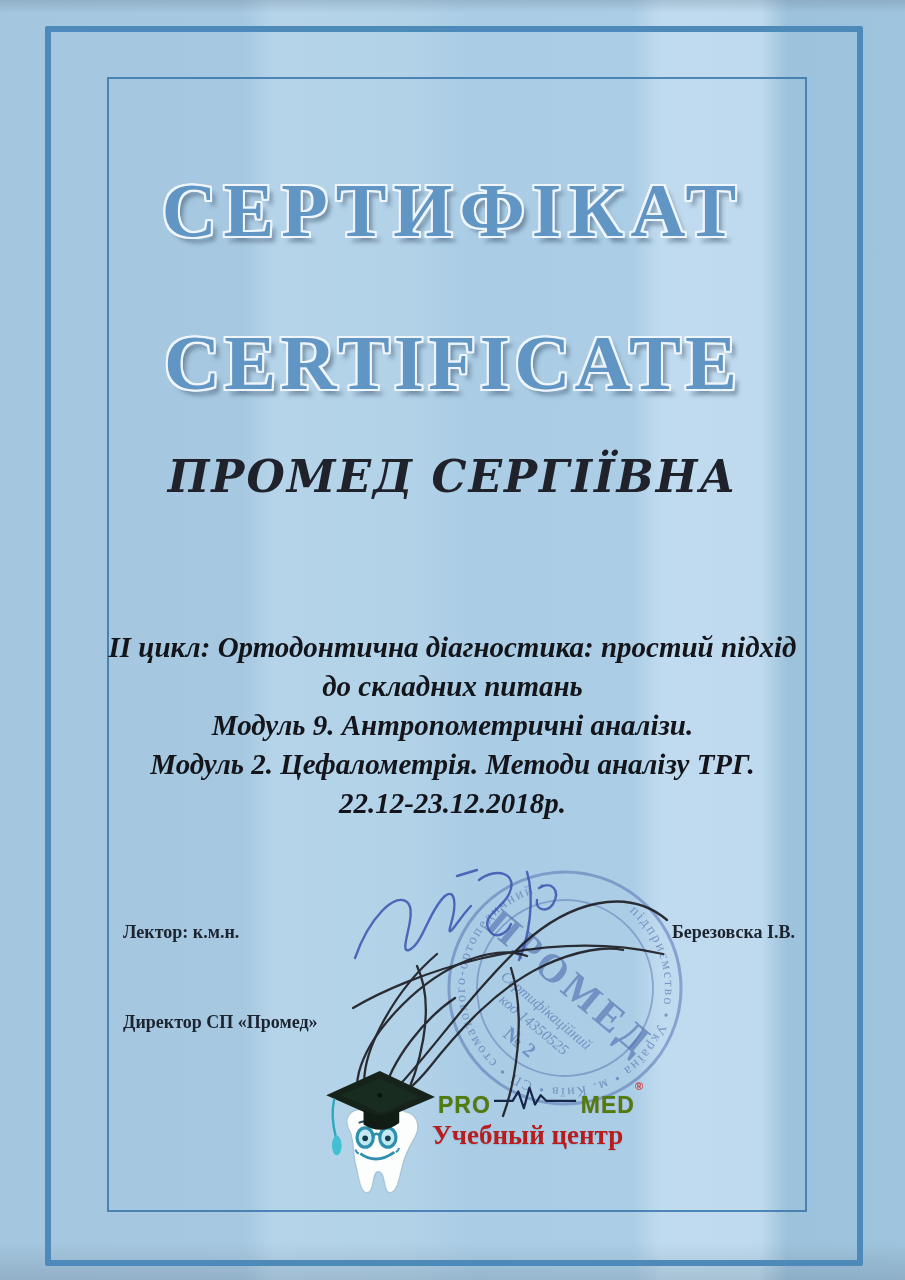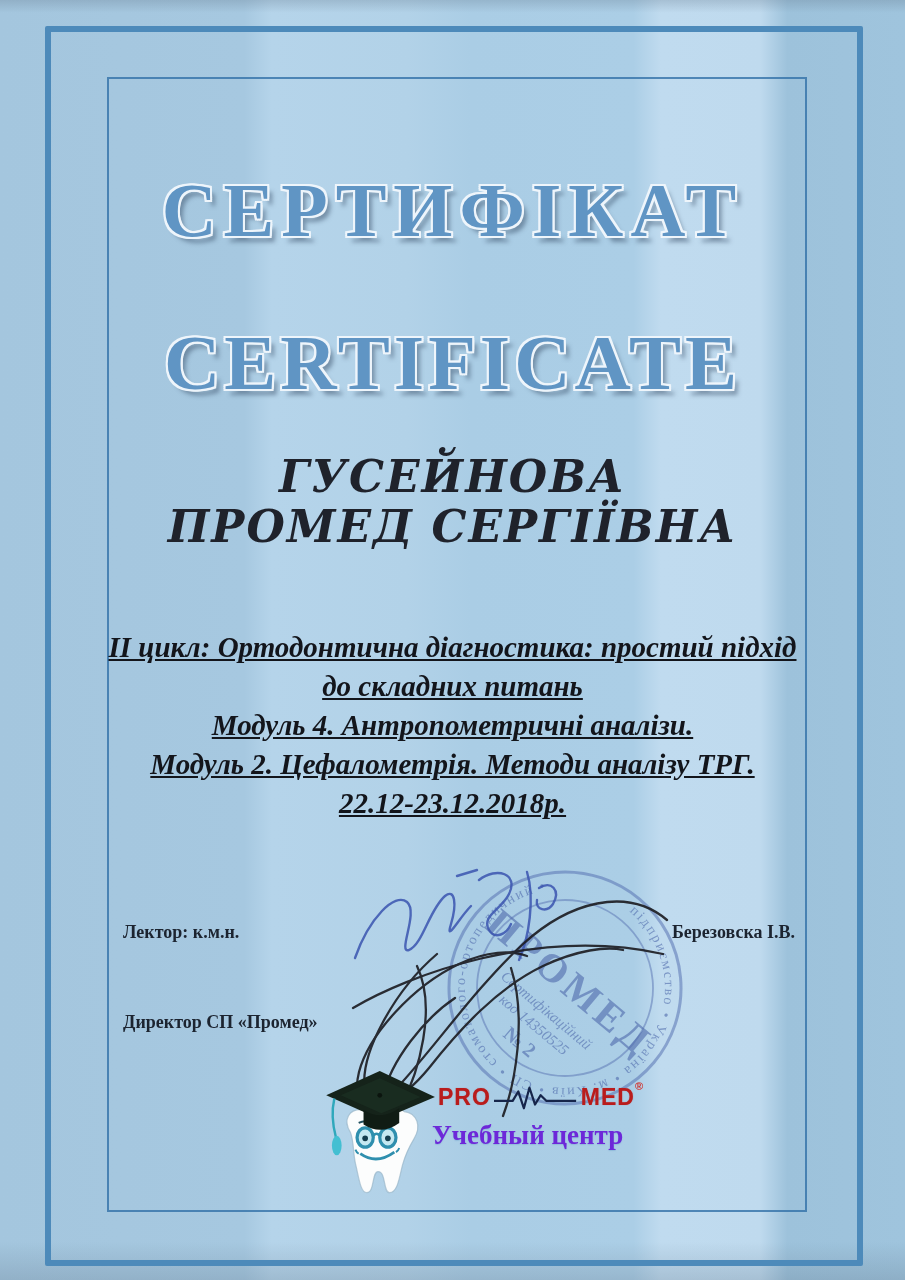--- a/index.html
+++ b/index.html
@@ -35,69 +35,68 @@
   .title-uk{top:172px;font-size:76px;letter-spacing:7px;}
   .title-en{top:324px;font-size:78px;letter-spacing:4px;}
   .recipient{
     position:absolute;left:0;right:0;top:452px;text-align:center;
     font-family:"DejaVu Serif", serif;font-style:italic;font-weight:bold;
     font-size:44px;line-height:50px;letter-spacing:2px;color:#1f222b;
   }
   .course{
     position:absolute;left:0;right:0;top:628px;text-align:center;
     font-style:italic;font-weight:bold;font-size:29px;line-height:39px;
-    color:#13151b;white-space:nowrap;text-decoration:underline;
+    color:#13151b;white-space:nowrap;
   }
   .sig-label,.sig-name{
     position:absolute;font-weight:bold;font-size:18px;color:#1c2430;white-space:nowrap;
   }
   .lecturer-label{left:123px;top:922px;}
   .lecturer-name{right:110px;top:922px;margin-left:48px;}
   .director-label{left:123px;top:1012px;}
   .director-name{right:102px;top:1016px;}
   .overlay{position:absolute;left:107px;top:858px;width:700px;height:310px;pointer-events:none;}
   .logo{position:absolute;left:300px;top:1058px;width:440px;height:140px;}
   .tooth-svg{position:absolute;left:18px;top:0;width:130px;height:146px;}
   .brand-row{position:absolute;left:138px;top:26px;display:flex;align-items:flex-start;}
   .pro,.med{
     font-family:"Liberation Sans", sans-serif;font-weight:bold;font-size:23px;
-    color:#b91c1c;letter-spacing:1px;text-shadow:0 0 1px rgba(180,40,40,.5);
+    color:#4d7c0f;letter-spacing:1px;text-shadow:0 0 1px rgba(180,40,40,.5);margin-top:8px;
   }
   .ecg-svg{width:88px;height:28px;margin:0 1px;}
   .reg{font-family:"Liberation Sans", sans-serif;font-weight:bold;font-size:11px;color:#d42b26;position:relative;top:-4px;}
   .center1{
     position:absolute;left:132px;top:62px;font-weight:bold;font-size:27px;
-    color:#6d28d9;text-shadow:0 1px 1px rgba(120,170,210,.5);white-space:nowrap;
+    color:#b91c1c;text-shadow:0 1px 1px rgba(120,170,210,.5);white-space:nowrap;
   }
   .center2{
     position:absolute;left:138px;top:95px;font-weight:bold;font-size:27px;
     color:#7a9fd6;letter-spacing:1px;text-shadow:0 1px 1px rgba(130,150,200,.5);white-space:nowrap;
   }
   .stamp-text{font-family:"Liberation Serif", serif;fill:rgba(80,108,172,.62);}
 </style>
 </head>
 <body>
 
 <div class="page">
 
   <div class="frame-outer"></div>
   <div class="frame-inner"></div>
 
   <div class="title title-en">CERTIFICATE</div>
   <div class="title title-uk">СЕРТИФІКАТ</div>
 
   <div class="recipient">
-    <div>ГУСЕЙНОВА</div>
     <div>ПРОМЕД СЕРГІЇВНА</div>
   </div>
 
   <div class="course">
     <div class="course-line">ІІ цикл: Ортодонтична діагностика: простий підхід</div>
     <div class="course-line">до складних питань</div>
-    <div class="course-line">Модуль 4. Антропометричні аналізи.</div>
+    <div class="course-line">Модуль 9. Антропометричні аналізи.</div>
     <div class="course-line">Модуль 2. Цефалометрія. Методи аналізу ТРГ.</div>
     <div class="course-line">22.12-23.12.2018р.</div>
   </div>
 
   <div class="sig-label lecturer-label">Лектор: к.м.н.</div>
   <div class="sig-name lecturer-name">Березовска І.В.</div>
   <div class="sig-label director-label">Директор СП «Промед»</div>
 
   <svg class="overlay" viewBox="0 0 700 310">
 

